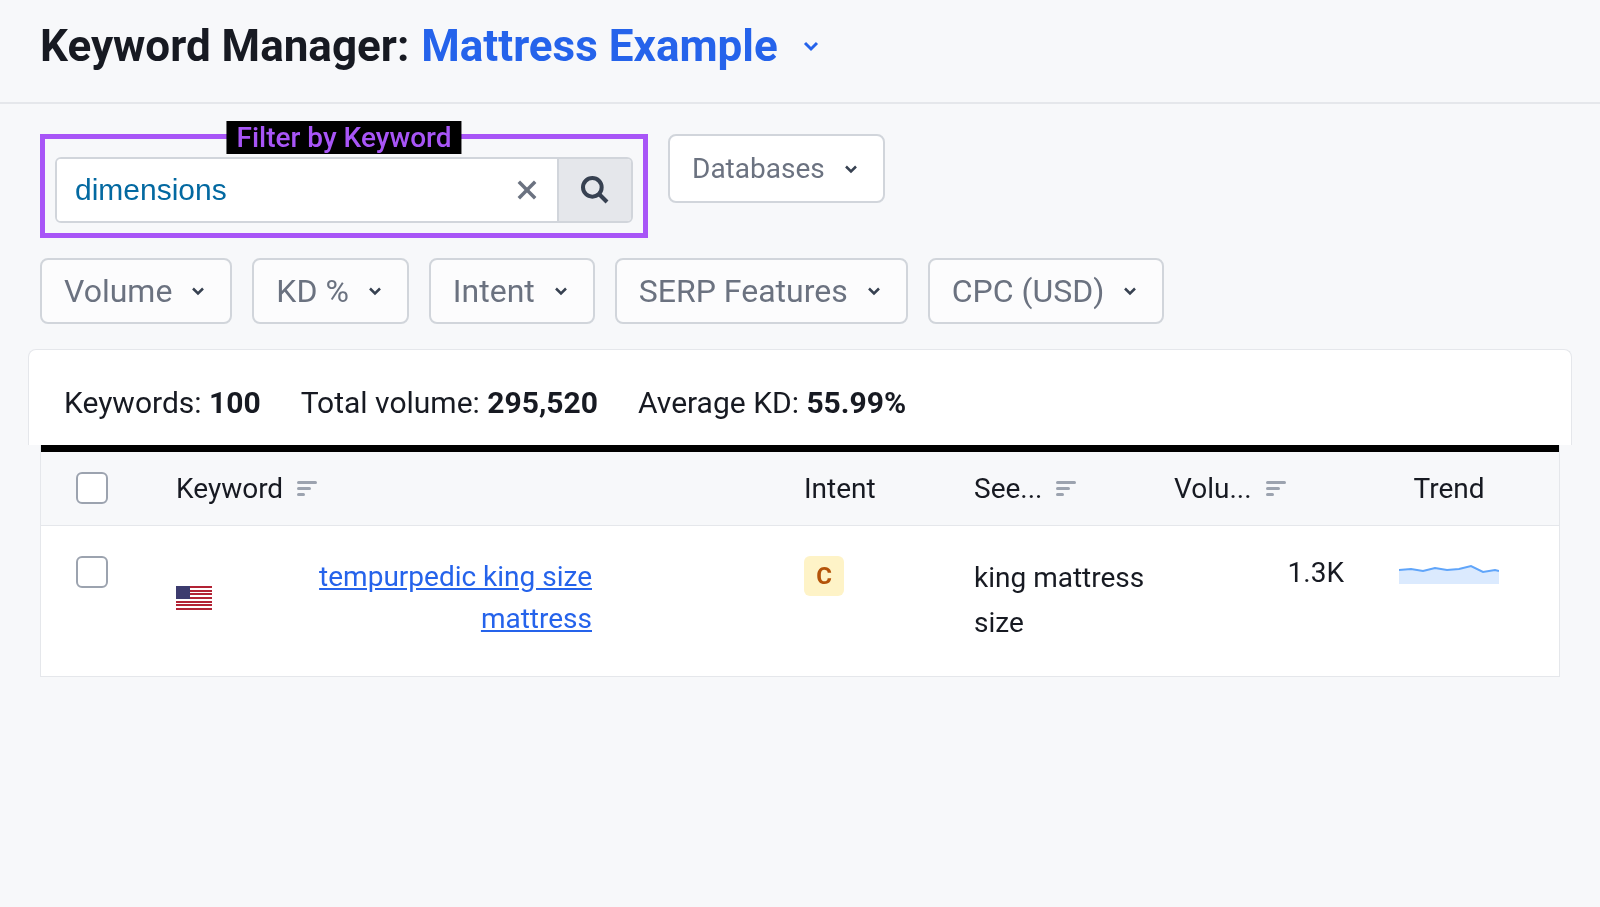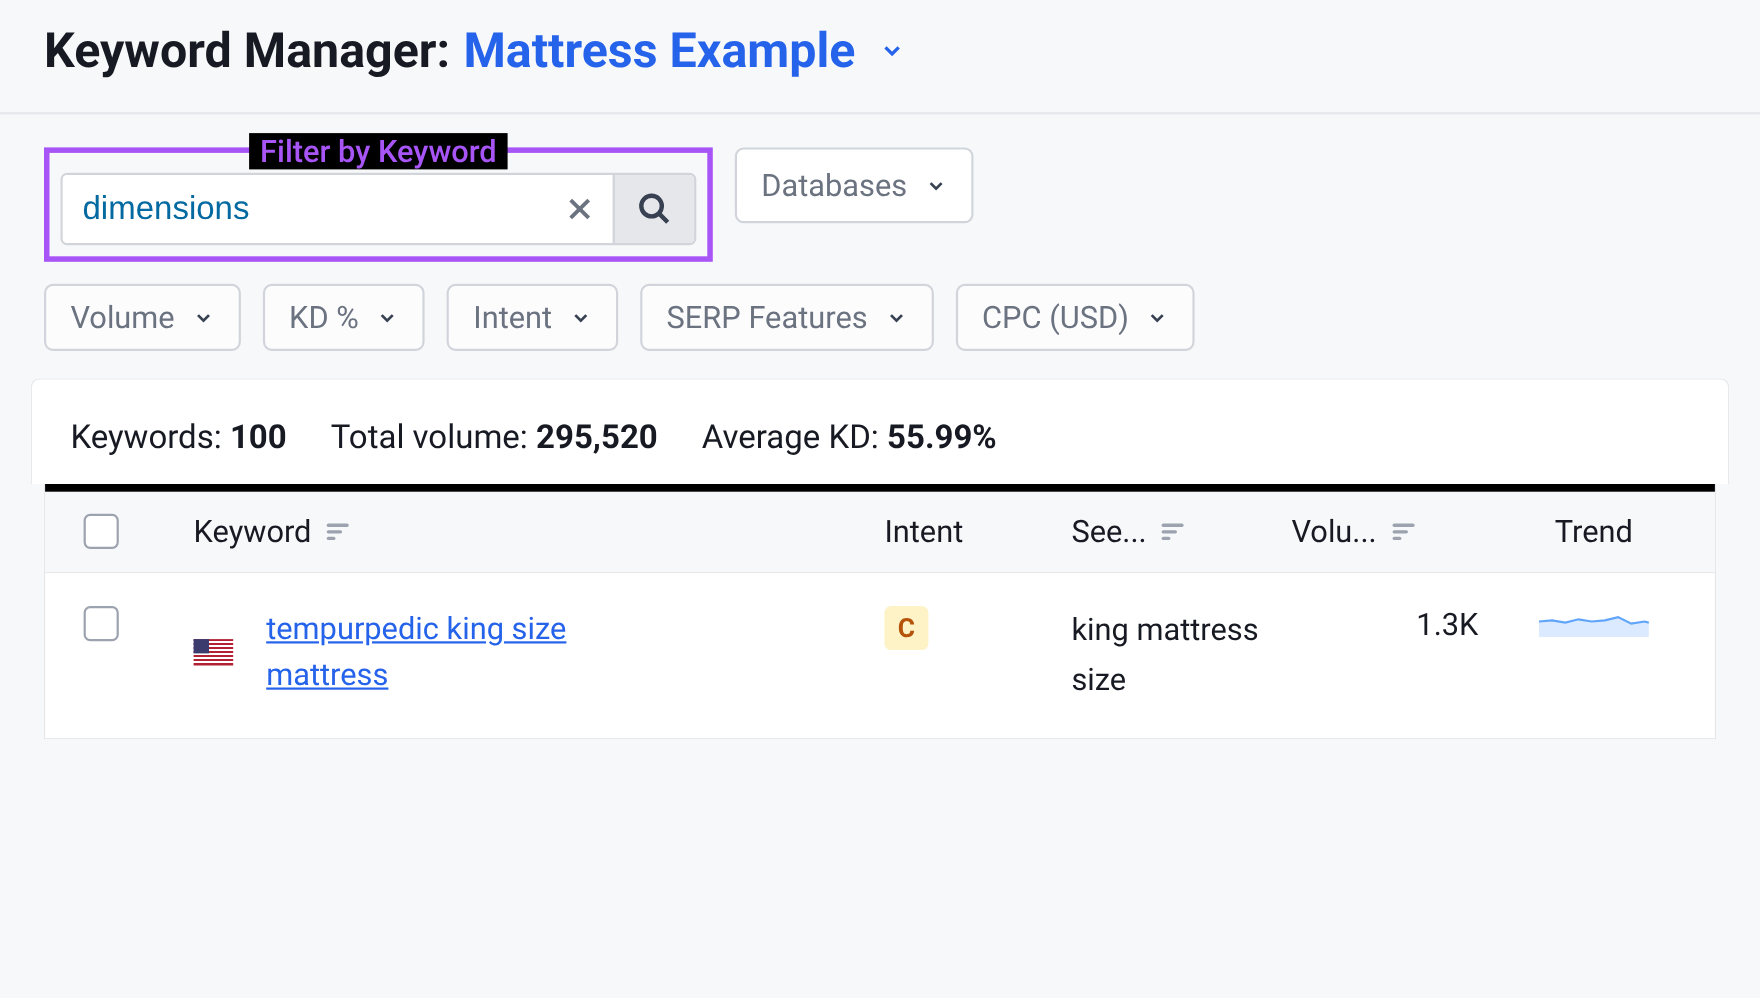--- a/index.html
+++ b/index.html
@@ -160,21 +160,21 @@
     }
     
     .filter-pill {
       display: inline-flex;
       align-items: center;
       gap: 16px;
       background: #fcfcfd;
       border: 2px solid #d1d5db;
       border-radius: 8px;
       padding: 12px 22px;
-      font-size: 28px;
+      font-size: 32px;
       color: #6b7280;
       cursor: pointer;
     }
     
     .filter-pill .chevron {
       width: 20px;
       height: 20px;
       stroke: #374151;
       stroke-width: 3;
       fill: none;
@@ -324,20 +324,21 @@
       width: 40%;
       height: 54%;
       background: #3c3b6e;
     }
     
     .keyword-text {
       color: #2563eb;
       margin-left: 16px;
       max-width: 350px;
       line-height: 1.5;
+      text-align: right;
     }
     
     .intent-badge {
       display: inline-flex;
       align-items: center;
       justify-content: center;
       width: 40px;
       height: 40px;
       background: #fef3c7;
       color: #b45309;

